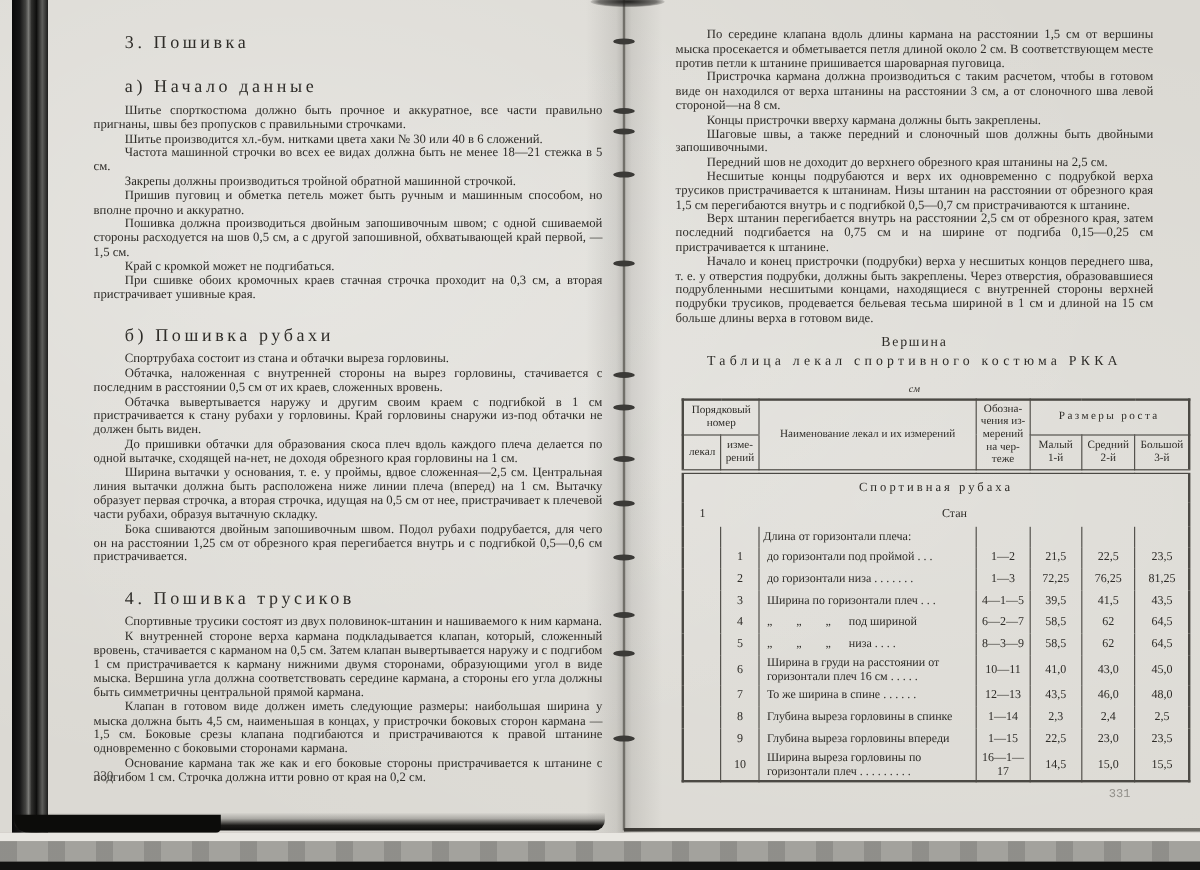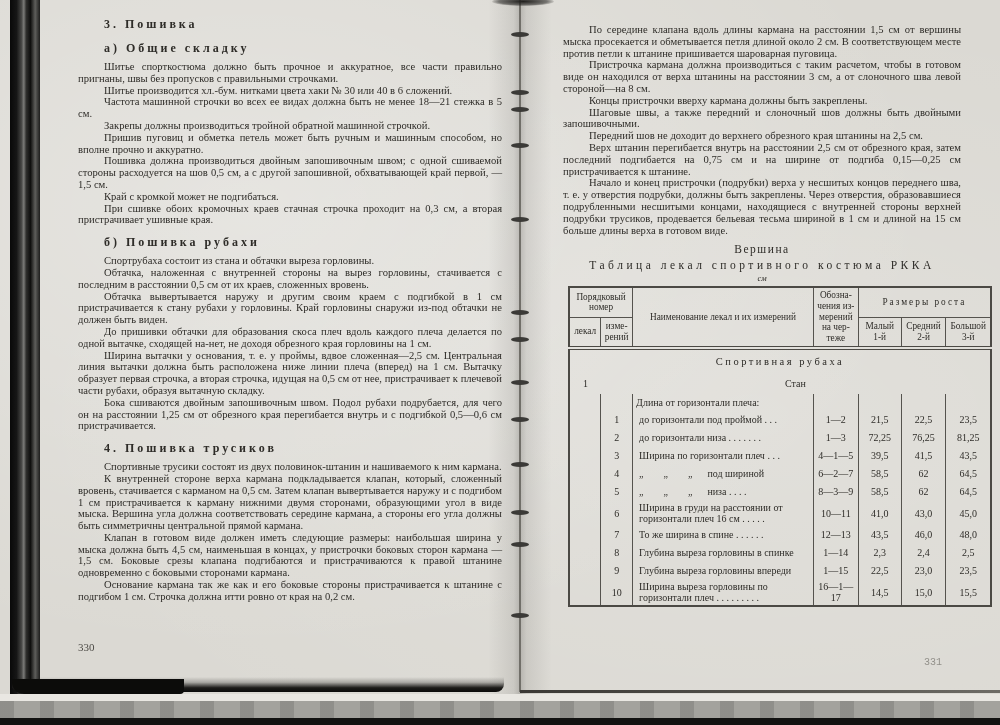--- a/index.html
+++ b/index.html
@@ -31,28 +31,28 @@
     background:linear-gradient(90deg,#3b3935,#55534d 55%,#6e6c66);}
   .band-white{position:absolute;left:0;top:694px;width:1000px;height:7px;background:#e9e7e2;}
   .band-gray{position:absolute;left:0;top:701px;width:1000px;height:17px;background:#a3a29d;
     background-image:repeating-linear-gradient(90deg,rgba(0,0,0,.12) 0 14px,rgba(0,0,0,0) 14px 40px);}
   .band-black{position:absolute;left:0;top:718px;width:1000px;height:7px;background:#121211;}
 
   .page-text{position:absolute;color:#2e2c28;}
   .left-text{left:78px;top:8px;width:424px;}
   .right-text{left:563px;top:24px;width:398px;}
   p.para{margin:0;text-indent:26px;text-align:justify;font-size:10.6px;line-height:11.8px;}
-  .heading{margin:9px 0 5px 26px;font-size:12px;font-weight:bold;letter-spacing:3px;white-space:nowrap;}
+  .heading{margin:20px 0 5px 26px;font-size:15px;font-weight:normal;letter-spacing:3px;white-space:nowrap;}
   .pageno{position:absolute;font-size:11px;color:#4c4a45;}
   .pageno-left{left:78px;top:641px;}
   .pageno-right{left:924px;top:657px;color:#918f89;font-size:10px;font-family:Liberation Mono, monospace;}
 
   .raskroi{text-align:center;margin:7px 0 1px;font-size:11.5px;letter-spacing:1.5px;}
   .table-title{text-align:center;margin:4px 0 0;font-size:11.5px;letter-spacing:3.5px;white-space:nowrap;}
-  .table-unit{text-align:center;margin:2px 0 3px;font-size:8.5px;font-style:italic;}
+  .table-unit{text-align:center;margin:12px 0 3px;font-size:8.5px;font-style:italic;}
 
   table.lekala{border-collapse:collapse;table-layout:fixed;width:424px;margin-left:5px;
     border:2px solid #4b4944;font-size:10px;color:#2e2c28;}
   table.lekala th{font-weight:normal;white-space:pre-line;text-align:center;font-size:9.3px;line-height:1.15;padding:2px 1px;}
   table.lekala td{padding:1px 3px;line-height:1.15;}
   .vb{border-left:1px solid #55534e;}
   .hb{border-bottom:1px solid #55534e;}
   .dbl td,.dbl th{border-top:4px double #4b4944;margin-left:44px;}
   .razmery-label{letter-spacing:2px;}
   .sec-row td{text-align:center;letter-spacing:2.5px;font-size:10.5px;height:22px;}
@@ -83,21 +83,21 @@
   <div class="stitch" style="top:337px"></div>
   <div class="stitch" style="top:380px"></div>
   <div class="stitch" style="top:417px"></div>
   <div class="stitch" style="top:462px"></div>
   <div class="stitch" style="top:510px"></div>
   <div class="stitch" style="top:542px"></div>
   <div class="stitch" style="top:613px"></div>
 
   <div class="page-text left-text">
     <div class="heading">3. Пошивка</div>
-    <div class="heading">а) Общие складку</div>
+    <div class="heading">а) Начало данные</div>
     <p class="para">Шитье спорткостюма должно быть прочное и аккуратное, все части правильно пригнаны, швы без пропусков с правильными строчками.</p>
     <p class="para">Шитье производится хл.-бум. нитками цвета хаки № 30 или 40 в 6 сложений.</p>
     <p class="para">Частота машинной строчки во всех ее видах должна быть не менее 18—21 стежка в 5 см.</p>
     <p class="para">Закрепы должны производиться тройной обратной машинной строчкой.</p>
     <p class="para">Пришив пуговиц и обметка петель может быть ручным и машинным способом, но вполне прочно и аккуратно.</p>
     <p class="para">Пошивка должна производиться двойным запошивочным швом; с одной сшиваемой стороны расходуется на шов 0,5 см, а с другой запошивной, обхватывающей край первой, — 1,5 см.</p>
     <p class="para">Край с кромкой может не подгибаться.</p>
     <p class="para">При сшивке обоих кромочных краев стачная строчка проходит на 0,3 см, а вторая пристрачивает ушивные края.</p>
     <div class="heading">б) Пошивка рубахи</div>
     <p class="para">Спортрубаха состоит из стана и обтачки выреза горловины.</p>
@@ -113,20 +113,21 @@
     <p class="para">Основание кармана так же как и его боковые стороны пристрачивается к штанине с подгибом 1 см. Строчка должна итти ровно от края на 0,2 см.</p>
   </div>
   <div class="pageno pageno-left">330</div>
 
   <div class="page-text right-text">
     <p class="para">По середине клапана вдоль длины кармана на расстоянии 1,5 см от вершины мыска просекается и обметывается петля длиной около 2 см. В соответствующем месте против петли к штанине пришивается шароварная пуговица.</p>
     <p class="para">Пристрочка кармана должна производиться с таким расчетом, чтобы в готовом виде он находился от верха штанины на расстоянии 3 см, а от слоночного шва левой стороной—на 8 см.</p>
     <p class="para">Концы пристрочки вверху кармана должны быть закреплены.</p>
     <p class="para">Шаговые швы, а также передний и слоночный шов должны быть двойными запошивочными.</p>
     <p class="para">Передний шов не доходит до верхнего обрезного края штанины на 2,5 см.</p>
+    <p class="para">Несшитые концы подрубаются и верх их одновременно с подрубкой верха трусиков пристрачивается к штанинам. Низы штанин на расстоянии от обрезного края 1,5 см перегибаются внутрь и с подгибкой 0,5—0,7 см пристрачиваются к штанине.</p>
     <p class="para">Верх штанин перегибается внутрь на расстоянии 2,5 см от обрезного края, затем последний подгибается на 0,75 см и на ширине от подгиба 0,15—0,25 см пристрачивается к штанине.</p>
     <p class="para">Начало и конец пристрочки (подрубки) верха у несшитых концов переднего шва, т. е. у отверстия подрубки, должны быть закреплены. Через отверстия, образовавшиеся подрубленными несшитыми концами, находящиеся с внутренней стороны верхней подрубки трусиков, продевается бельевая тесьма шириной в 1 см и длиной на 15 см больше длины верха в готовом виде.</p>
 
     <div class="raskroi">Вершина</div>
     <div class="table-title">Таблица лекал спортивного костюма РККА</div>
     <div class="table-unit">см</div>
 
     <table class="lekala">
       <colgroup>
         <col style="width:29px">

